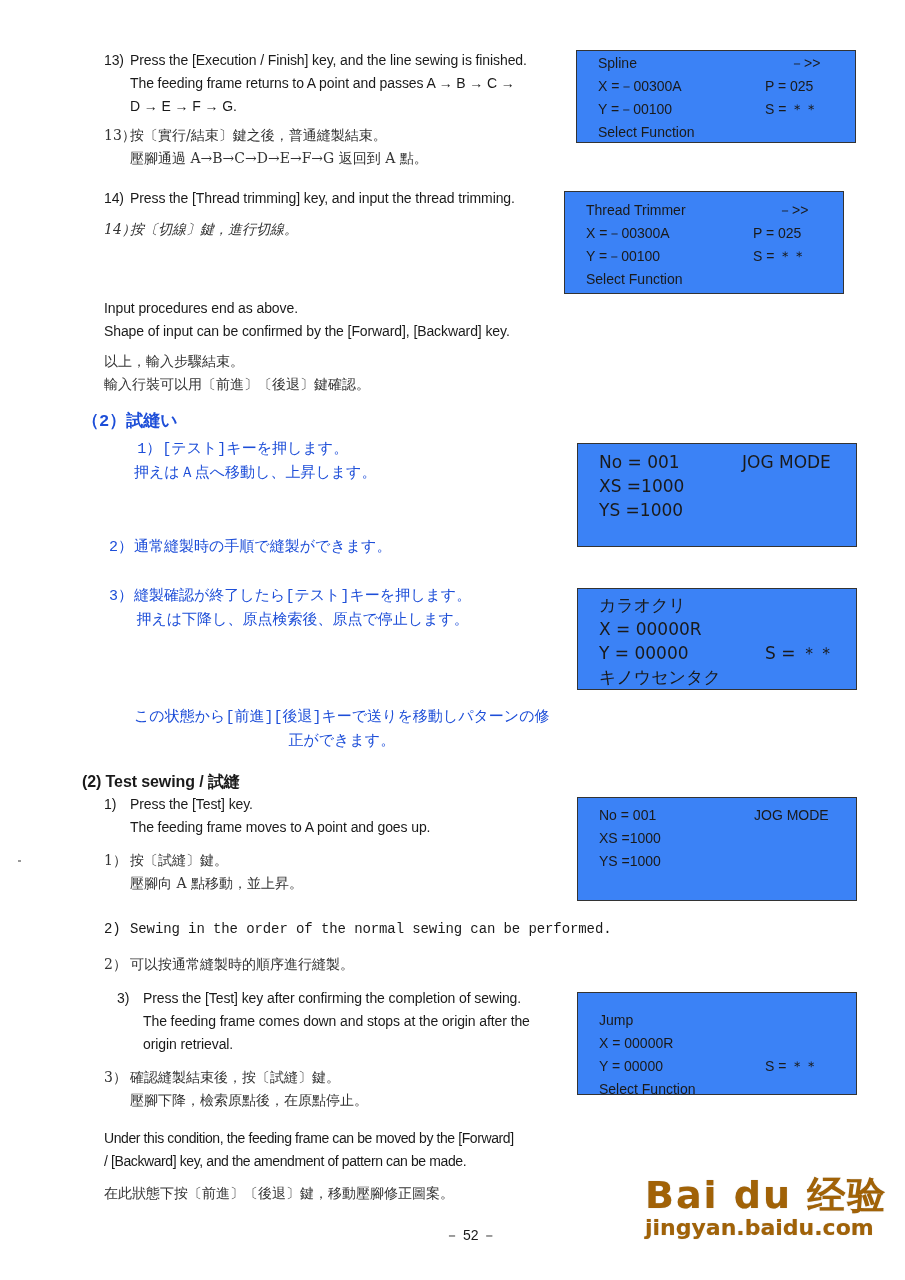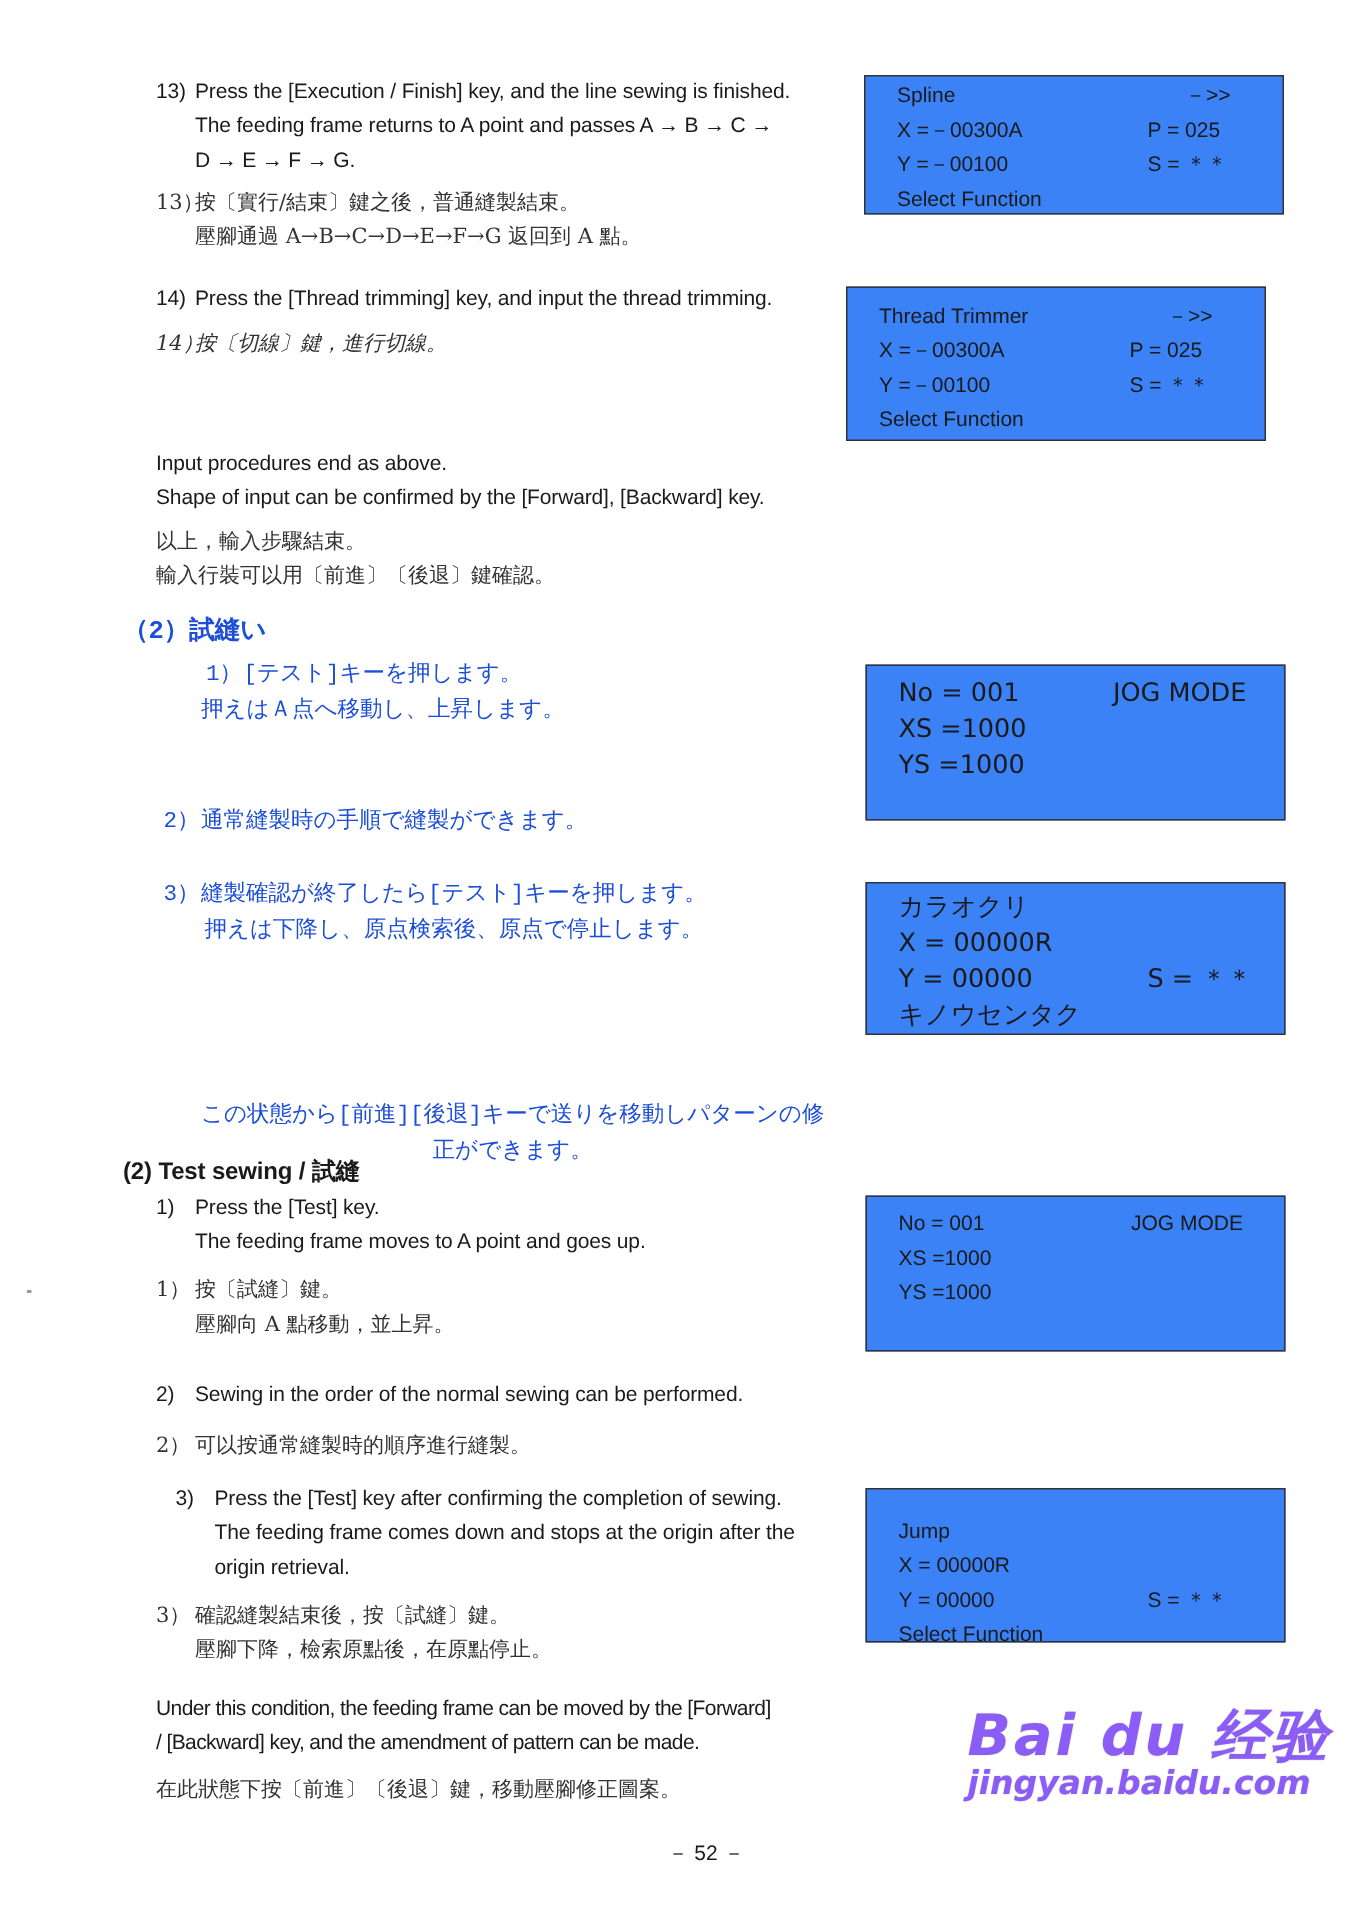--- a/index.html
+++ b/index.html
@@ -19,24 +19,23 @@
     position: absolute; border: 1.5px solid #333; background: #3b82f6;
     font-family: "Liberation Sans", "DejaVu Sans", sans-serif; font-size: 14px;
     box-sizing: border-box; padding: 1px 0 0 21px;
   }
   .lcd.big { font-size: 17px; font-family: "DejaVu Sans", sans-serif; }
   .lcd .row { position: relative; height: 23px; line-height: 23px; white-space: pre; }
   .lcd.big .row { height: 24px; line-height: 24px; }
   .lcd .r { position: absolute; left: 0; }
   .lcd .rr { position: absolute; }
   .watermark {
-    position: absolute; left: 645px; top: 1132px; color: #8b5cf6;
+    position: absolute; left: 645px; top: 1170px; color: #a16207;
     font-family: "DejaVu Sans", sans-serif; font-weight: bold;
     text-shadow: 0 0 1px #bbb;
-    font-style: italic;
   }
   .wm-top { font-size: 38px; letter-spacing: 2px; }
   .wm-bot { font-size: 22px; margin-top: -6px; }
   .page-num { position: absolute; left: 445px; top: 1227px; font-size: 14px; }
   .dot { position: absolute; left: 18px; top: 860px; width: 3px; height: 2px; background: #999; }
 </style>
 </head>
 <body>
 
 <div class="abs en" style="left:104px; top:49px;">
@@ -70,35 +69,35 @@
   <div><span class="num">1）</span><span>[テスト]キーを押します。</span></div>
   <div class="indent">押えはＡ点へ移動し、上昇します。</div>
 </div>
 <div class="abs jp" style="left:108px; top:536px;">
   <div><span class="num">2）</span><span>通常縫製時の手順で縫製ができます。</span></div>
 </div>
 <div class="abs jp" style="left:108px; top:585px;">
   <div><span class="num">3）</span><span>縫製確認が終了したら[テスト]キーを押します。</span></div>
   <div class="indent">押えは下降し、原点検索後、原点で停止します。</div>
 </div>
-<div class="abs jp" style="left:134px; top:706px;margin-top:26px;">
+<div class="abs jp" style="left:134px; top:706px;">
   <div>この状態から[前進][後退]キーで送りを移動しパターンの修</div>
   <div>正ができます。</div>
 </div>
 
 <div class="abs en h2" style="left:82px; top:770px;">(2)  Test sewing /  試縫</div>
 <div class="abs en" style="left:104px; top:793px;">
   <div><span class="num">1)</span><span>Press the [Test] key.</span></div>
   <div class="indent">The feeding frame moves to A point and goes up.</div>
 </div>
 <div class="abs zh" style="left:104px; top:849px;">
   <div><span class="num">1）</span><span>按〔試縫〕鍵。</span></div>
   <div class="indent">壓腳向 A 點移動，並上昇。</div>
 </div>
-<div class="abs en" style="left:104px; top:918px;">
+<div class="abs en" style="left:104px; top:918px;font-family:Liberation Mono, monospace;">
   <div><span class="num">2)</span><span>Sewing in the order of the normal sewing can be performed.</span></div>
 </div>
 <div class="abs zh" style="left:104px; top:953px;">
   <div><span class="num">2）</span><span>可以按通常縫製時的順序進行縫製。</span></div>
 </div>
 <div class="abs en" style="left:104px; top:987px;margin-left:13px;">
   <div><span class="num">3)</span><span>Press the [Test] key after confirming the completion of sewing.</span></div>
   <div class="indent">The feeding frame comes down and stops at the origin after the</div>
   <div class="indent">origin retrieval.</div>
 </div>

